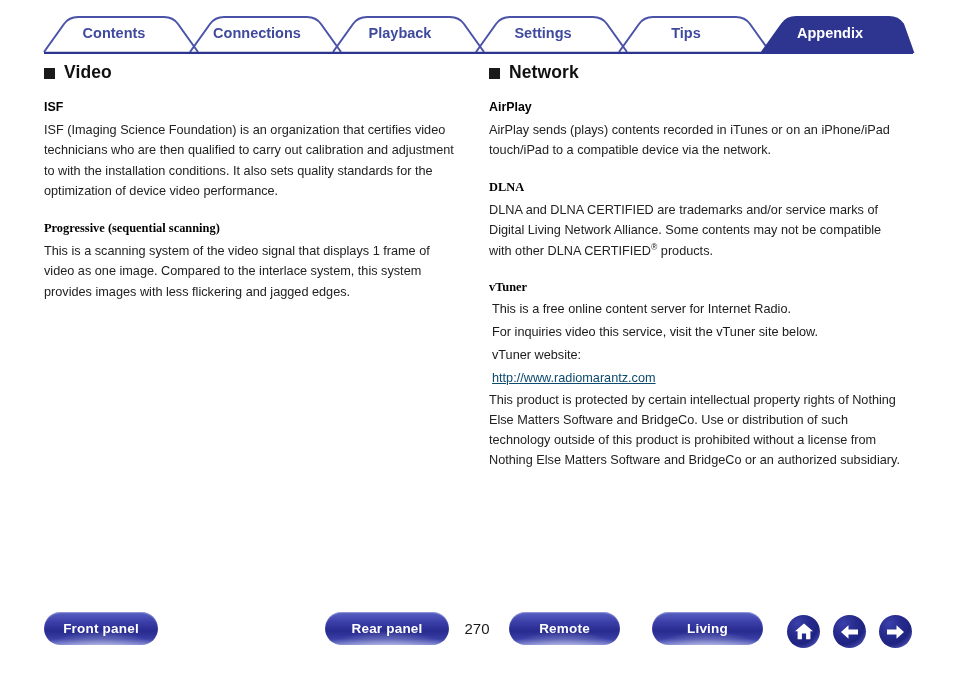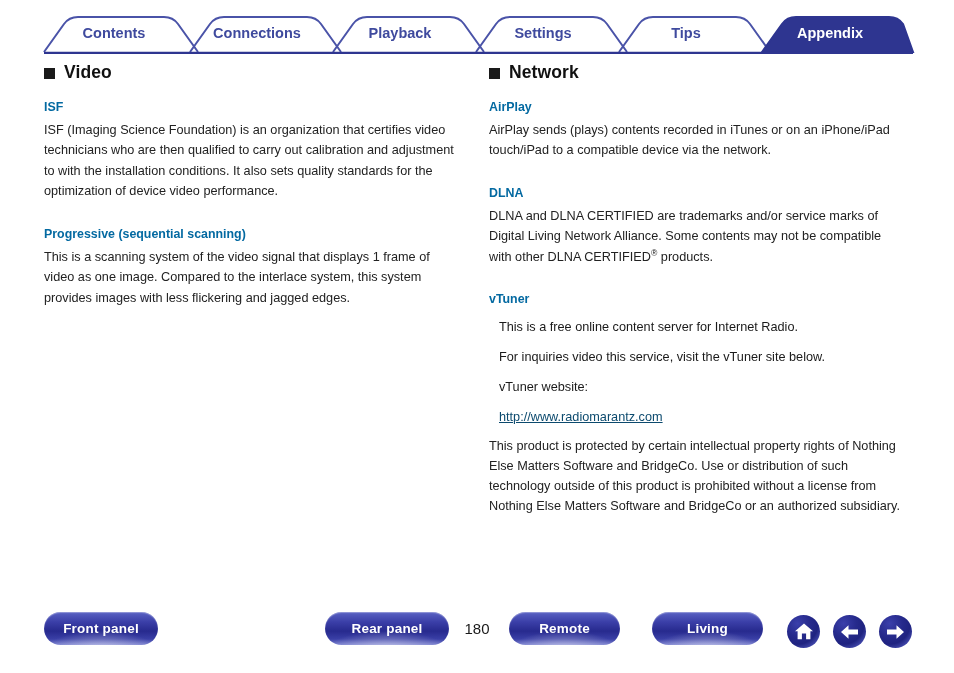--- a/index.html
+++ b/index.html
@@ -75,39 +75,39 @@
     height: 11px;
     background: #1a1a1a;
     flex: 0 0 auto;
     position: relative;
     top: 1px;
   }
 
   .term {
     font-size: 12.4px;
     font-weight: bold;
-    color: #0369a1;
+    color: #000000;
     margin: 0 0 4px 0;
     line-height: 1.35;
   }
-  .term.spaced { margin-top: 24px; }
+  .term.spaced { margin-top: 18px; font-family: Liberation Serif, serif; }
 
   .body-text {
     font-size: 12.7px;
     line-height: 1.62;
     color: #222222;
     margin: 0;
     max-width: 418px;
   }
   .body-text.tight { line-height: 1.56; }
 
   .link-line {
     font-size: 12.7px;
     line-height: 1.56;
-    margin: 10px;
+    margin: 3px;
   }
   .weblink {
     color: #0c4a6e;
     text-decoration: underline;
     cursor: pointer;
   }
   sup {
     font-size: 0.68em;
     vertical-align: super;
     line-height: 0;
@@ -243,21 +243,21 @@
     <p class="link-line">vTuner website:</p>
     <p class="link-line"><span class="weblink">http://www.radiomarantz.com</span></p>
     <p class="body-text tight">This product is protected by certain intellectual property rights of Nothing Else Matters Software and BridgeCo. Use or distribution of such technology outside of this product is prohibited without a license from Nothing Else Matters Software and BridgeCo or an authorized subsidiary.</p>
   </div>
 </div>
 
 <div id="footer">
   <div class="pill" id="pill-front-panel">Front panel</div>
   <div class="pill" id="pill-rear-panel">Rear panel</div>
 
-  <div id="page-number">180</div>
+  <div id="page-number">270</div>
 
   <div class="pill" id="pill-remote">Remote</div>
   <div class="pill" id="pill-index">Living</div>
 
   <div class="circle-btn" id="btn-home">
     <span>
       <svg width="20" height="19" viewBox="0 0 20 19">
         <path d="M10 1.5 L19 9.2 L16.4 9.2 L16.4 17.3 L12.1 17.3 L12.1 11.6 L7.9 11.6 L7.9 17.3 L3.6 17.3 L3.6 9.2 L1 9.2 Z" fill="#ffffff"></path>
       </svg>
     </span>

